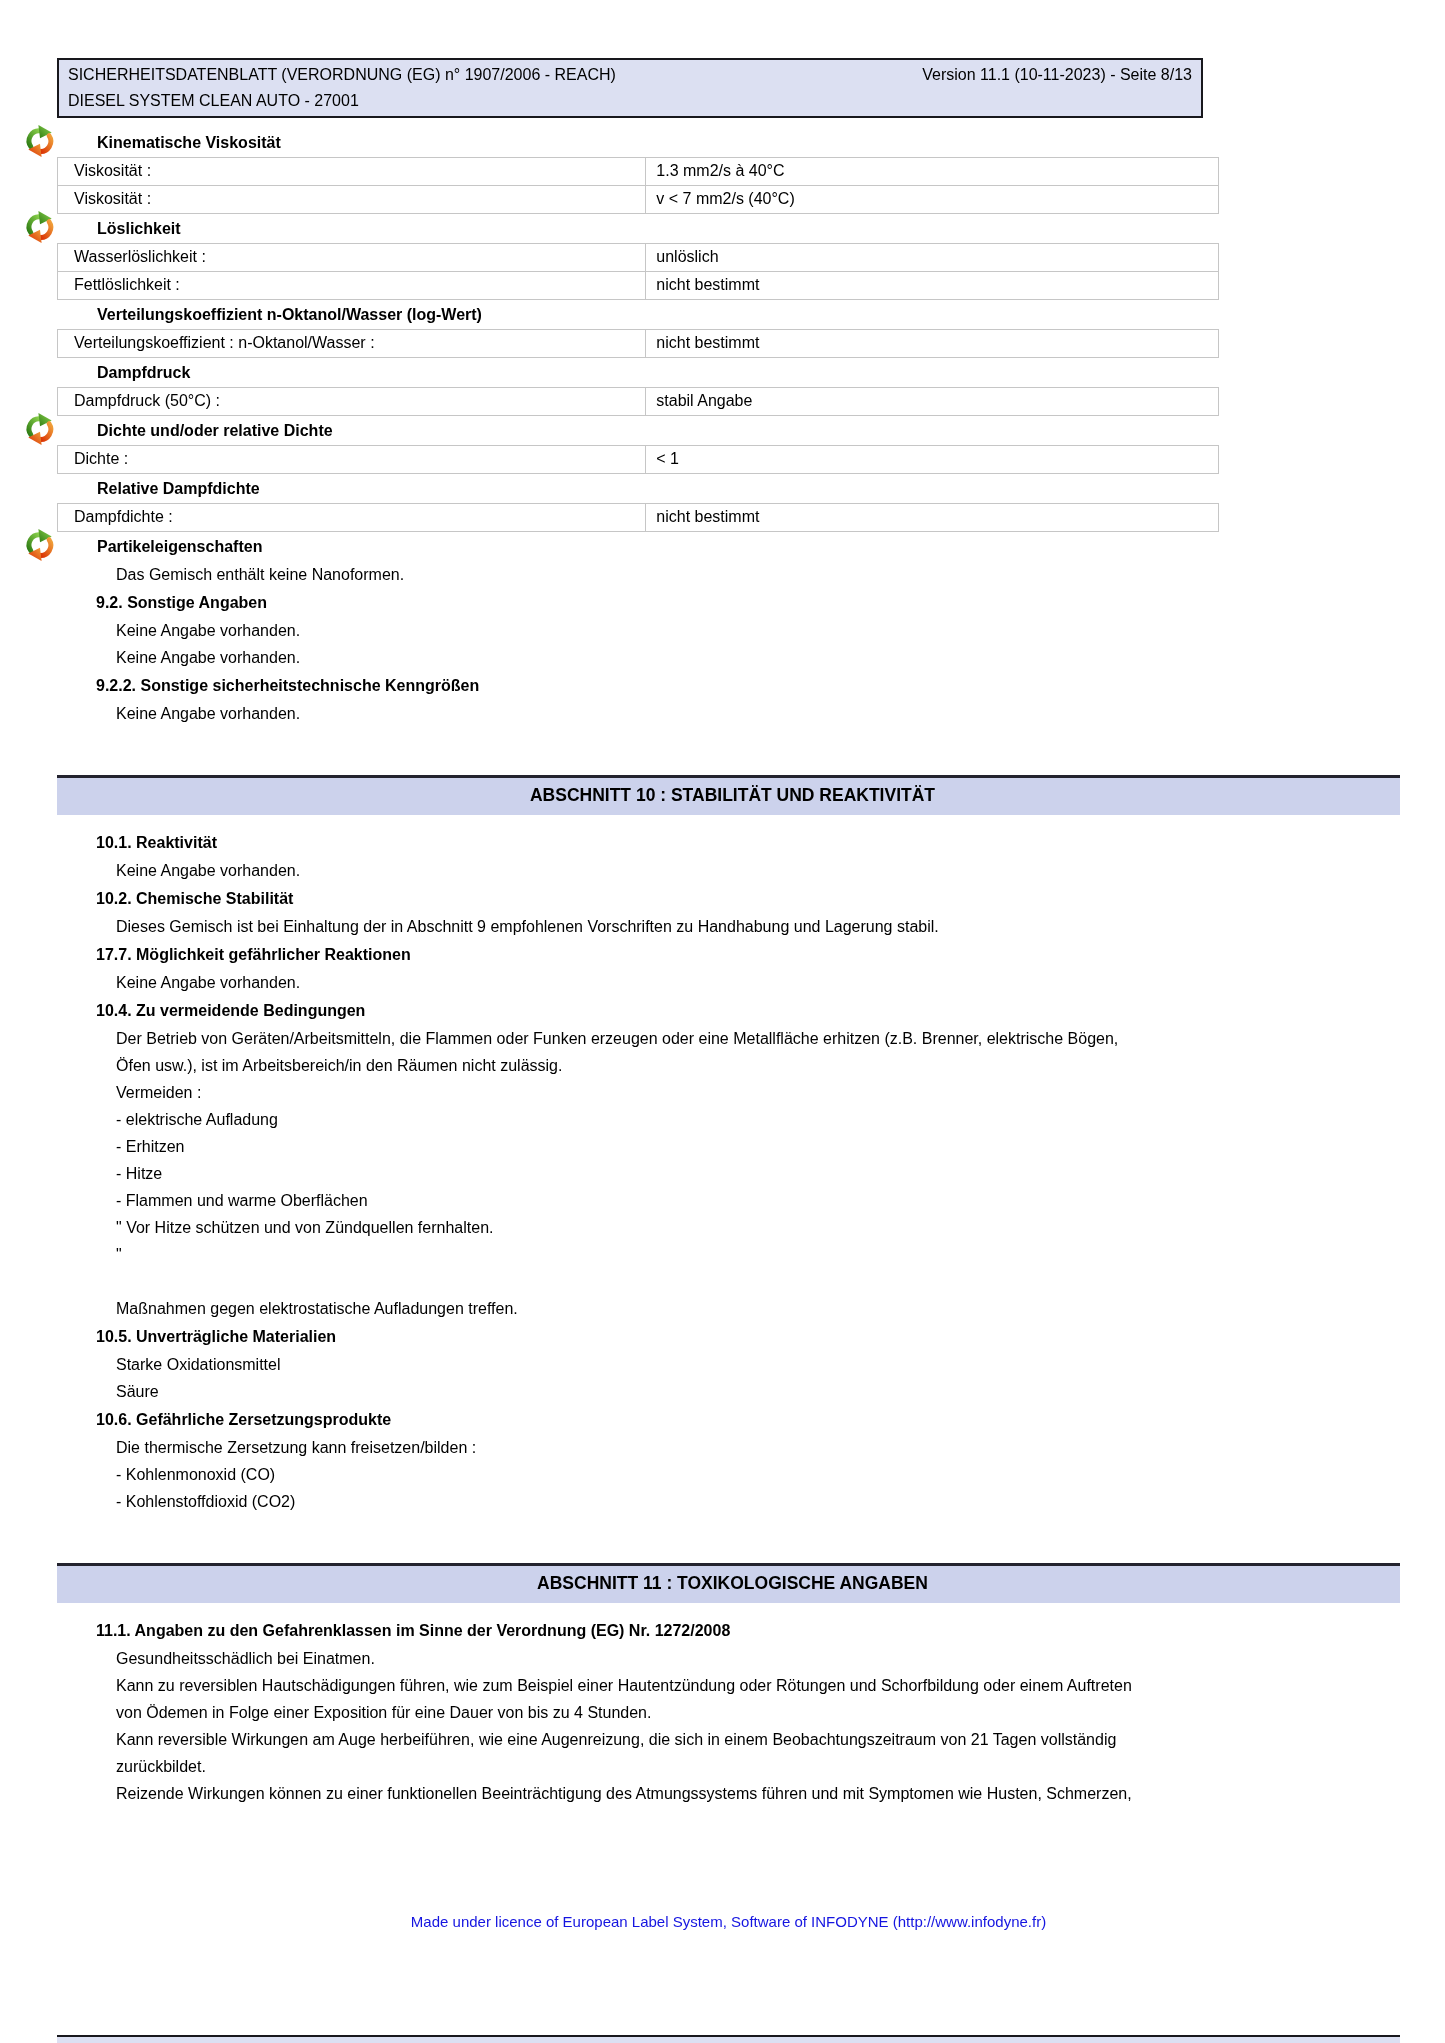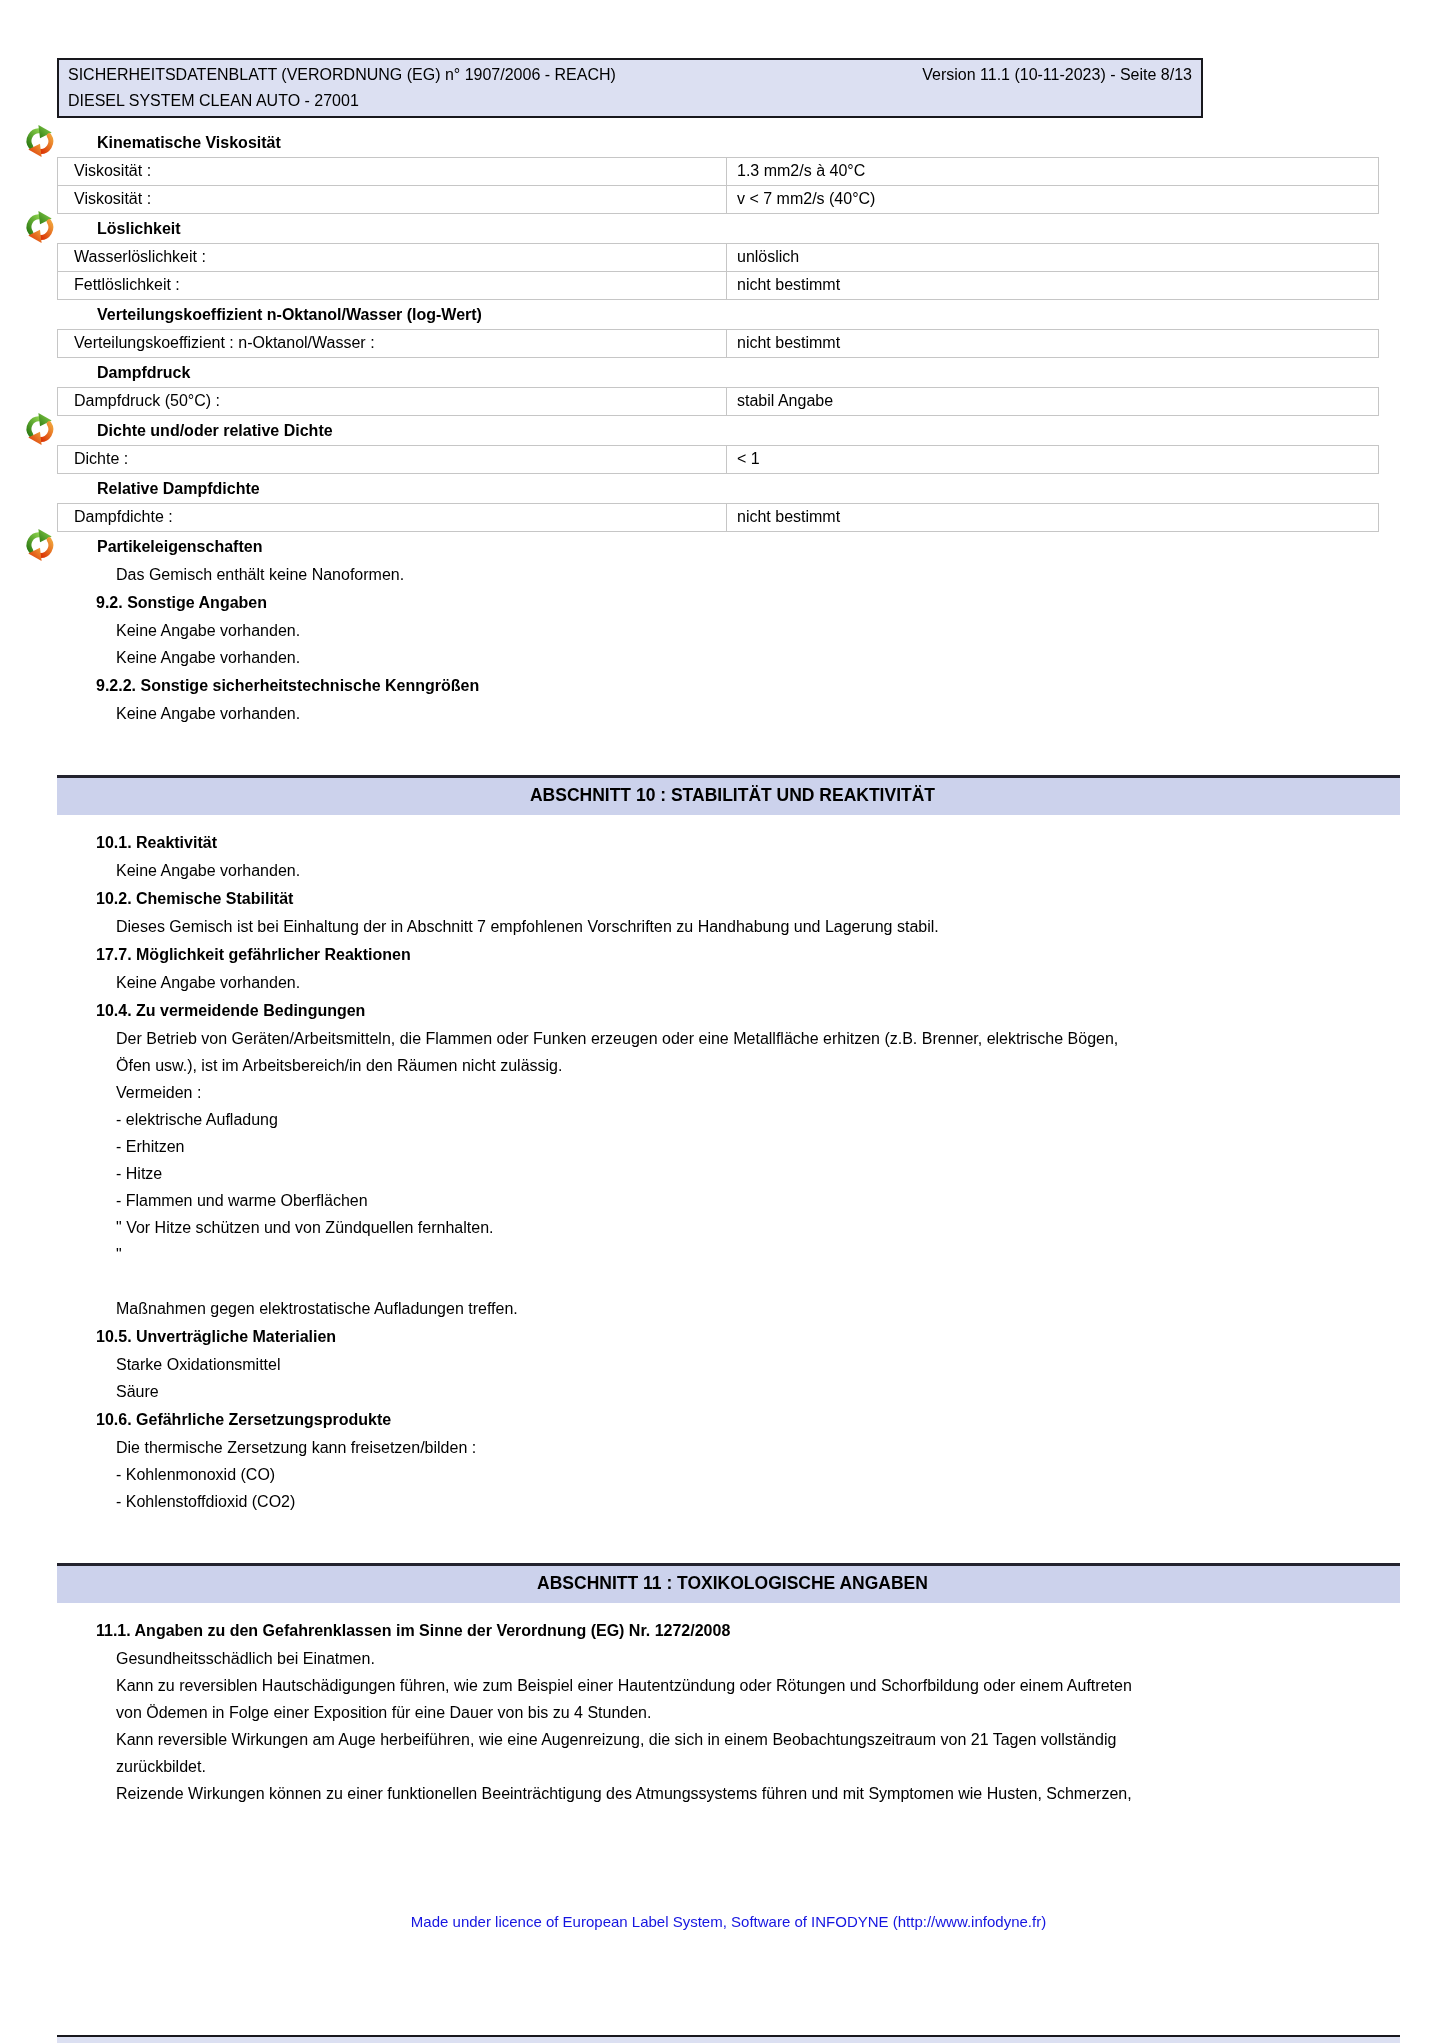--- a/index.html
+++ b/index.html
@@ -10,21 +10,21 @@
   }
   .doc-header {
     position:absolute; left:57px; top:58px; width:1146px; box-sizing:border-box;
     background:#dce0f2; border:2px solid #18181d; padding:2px 9px;
   }
   .hrow { display:flex; justify-content:space-between; line-height:26px; font-size:16px; }
   #body-content { position:absolute; left:57px; top:115px; width:1343px; padding-top:13px; }
   .subhead-row { position:relative; height:29px; line-height:29px; padding-left:40px; font-weight:bold; font-size:16px; }
   .cycle-icon { position:absolute; left:-34px; top:-4px; width:34px; height:34px; }
   .cycle-icon svg { width:34px; height:34px; display:block; }
-  .ptable { width:1322px; border-top:1px solid #c6c6c6; }
+  .ptable { width:1162px; border-top:1px solid #c6c6c6; }
   .prow { display:flex; }
   .pcell { box-sizing:border-box; height:28px; line-height:26px; padding:0 6px 0 16px;
            border-bottom:1px solid #c6c6c6; white-space:nowrap; overflow:hidden; }
   .pleft  { width:670px; border-left:1px solid #c6c6c6; border-right:1px solid #c6c6c6; }
   .pright { width:652px; border-right:1px solid #c6c6c6; padding-left:10px; }
   .numhead { height:29px; line-height:29px; padding-left:39px; font-weight:bold; font-size:16px; }
   .para-line { min-height:27px; line-height:27px; padding-left:59px; white-space:pre; }
   .section-bar {
     margin-top:48px; margin-bottom:13px; box-sizing:border-box;
     height:40px; line-height:35px; padding-left:8px;
@@ -176,21 +176,21 @@
     <div class="para-line">Das Gemisch enthält keine Nanoformen.</div>
     <div class="numhead">9.2. Sonstige Angaben</div>
     <div class="para-line">Keine Angabe vorhanden.</div>
     <div class="para-line">Keine Angabe vorhanden.</div>
     <div class="numhead">9.2.2. Sonstige sicherheitstechnische Kenngrößen</div>
     <div class="para-line">Keine Angabe vorhanden.</div>
     <div class="section-bar"><span class="section-bar-text">ABSCHNITT 10 : STABILITÄT UND REAKTIVITÄT</span></div>
     <div class="numhead">10.1. Reaktivität</div>
     <div class="para-line">Keine Angabe vorhanden.</div>
     <div class="numhead">10.2. Chemische Stabilität</div>
-    <div class="para-line">Dieses Gemisch ist bei Einhaltung der in Abschnitt 7 empfohlenen Vorschriften zu Handhabung und Lagerung stabil.</div>
+    <div class="para-line">Dieses Gemisch ist bei Einhaltung der in Abschnitt 9 empfohlenen Vorschriften zu Handhabung und Lagerung stabil.</div>
     <div class="numhead">17.7. Möglichkeit gefährlicher Reaktionen</div>
     <div class="para-line">Keine Angabe vorhanden.</div>
     <div class="numhead">10.4. Zu vermeidende Bedingungen</div>
     <div class="para-line">Der Betrieb von Geräten/Arbeitsmitteln, die Flammen oder Funken erzeugen oder eine Metallfläche erhitzen (z.B. Brenner, elektrische Bögen,</div>
     <div class="para-line">Öfen usw.), ist im Arbeitsbereich/in den Räumen nicht zulässig.</div>
     <div class="para-line">Vermeiden :</div>
     <div class="para-line">- elektrische Aufladung</div>
     <div class="para-line">- Erhitzen</div>
     <div class="para-line">- Hitze</div>
     <div class="para-line">- Flammen und warme Oberflächen</div>

